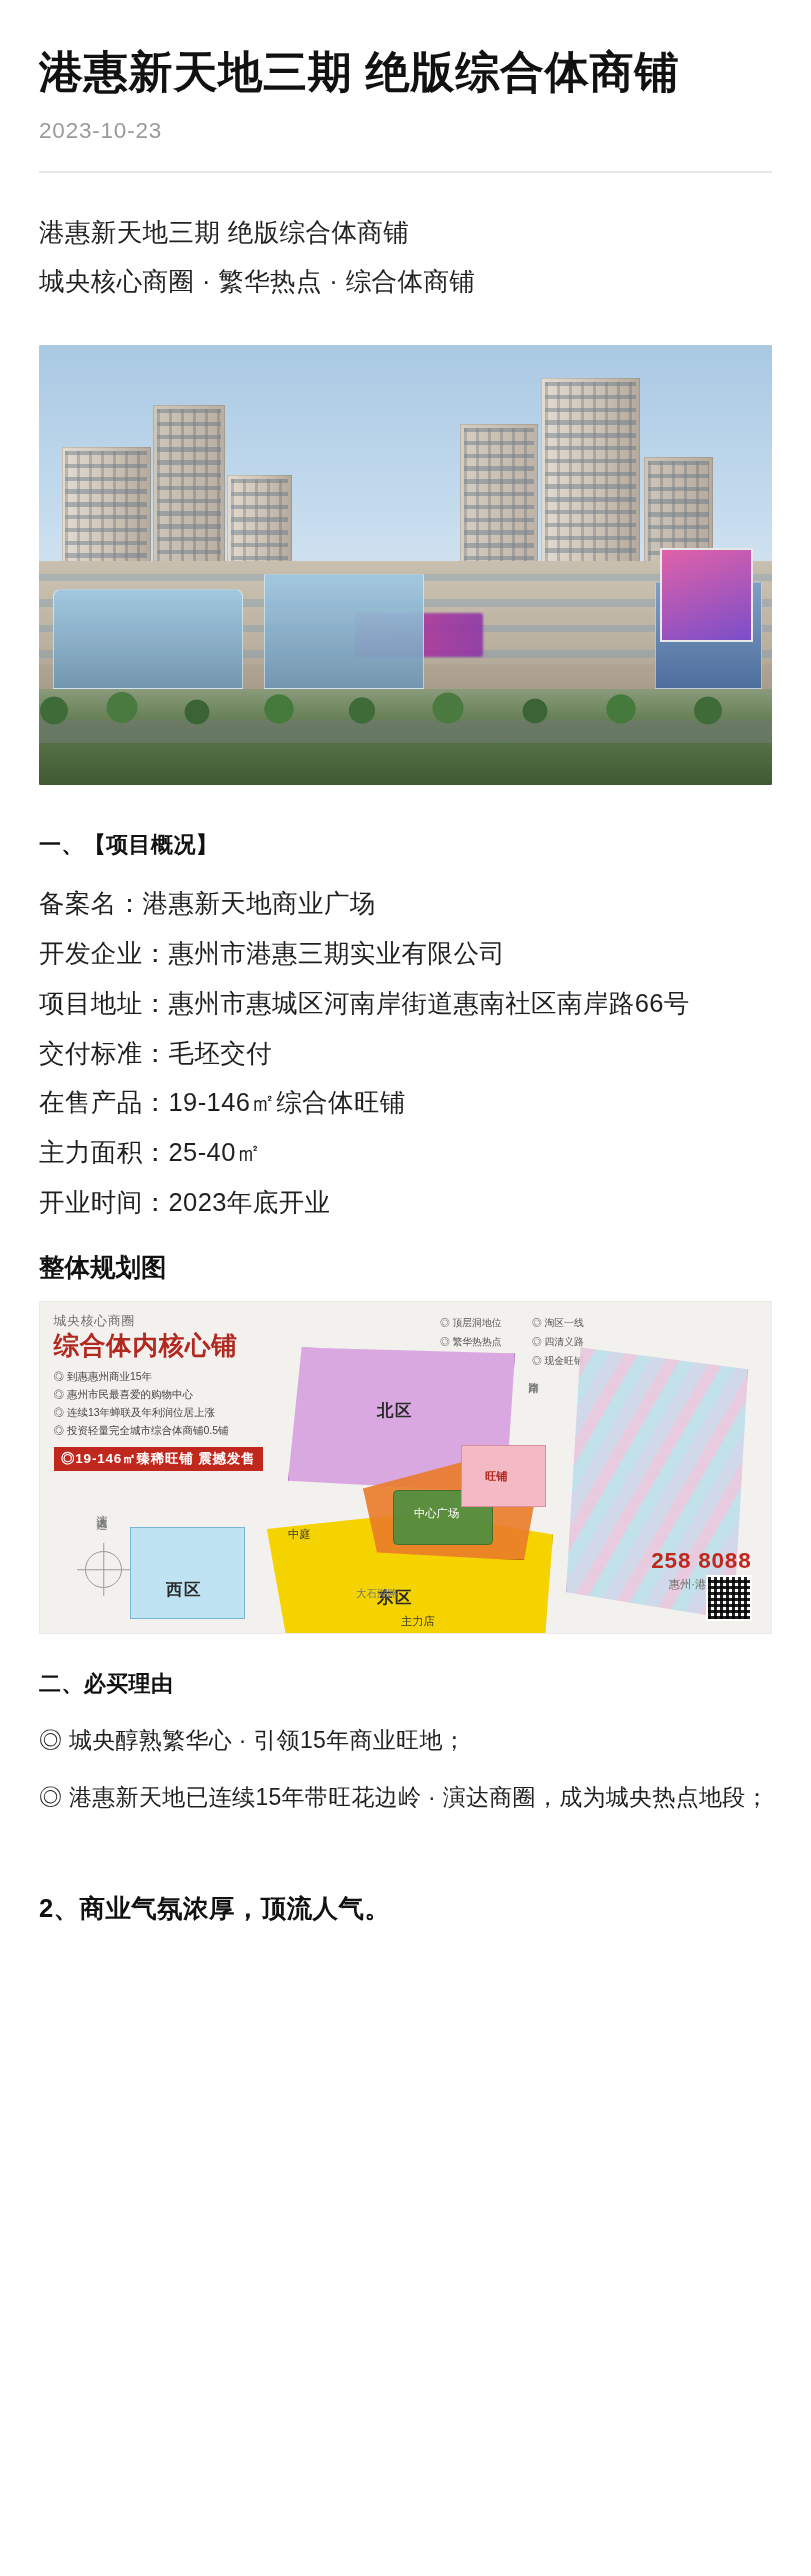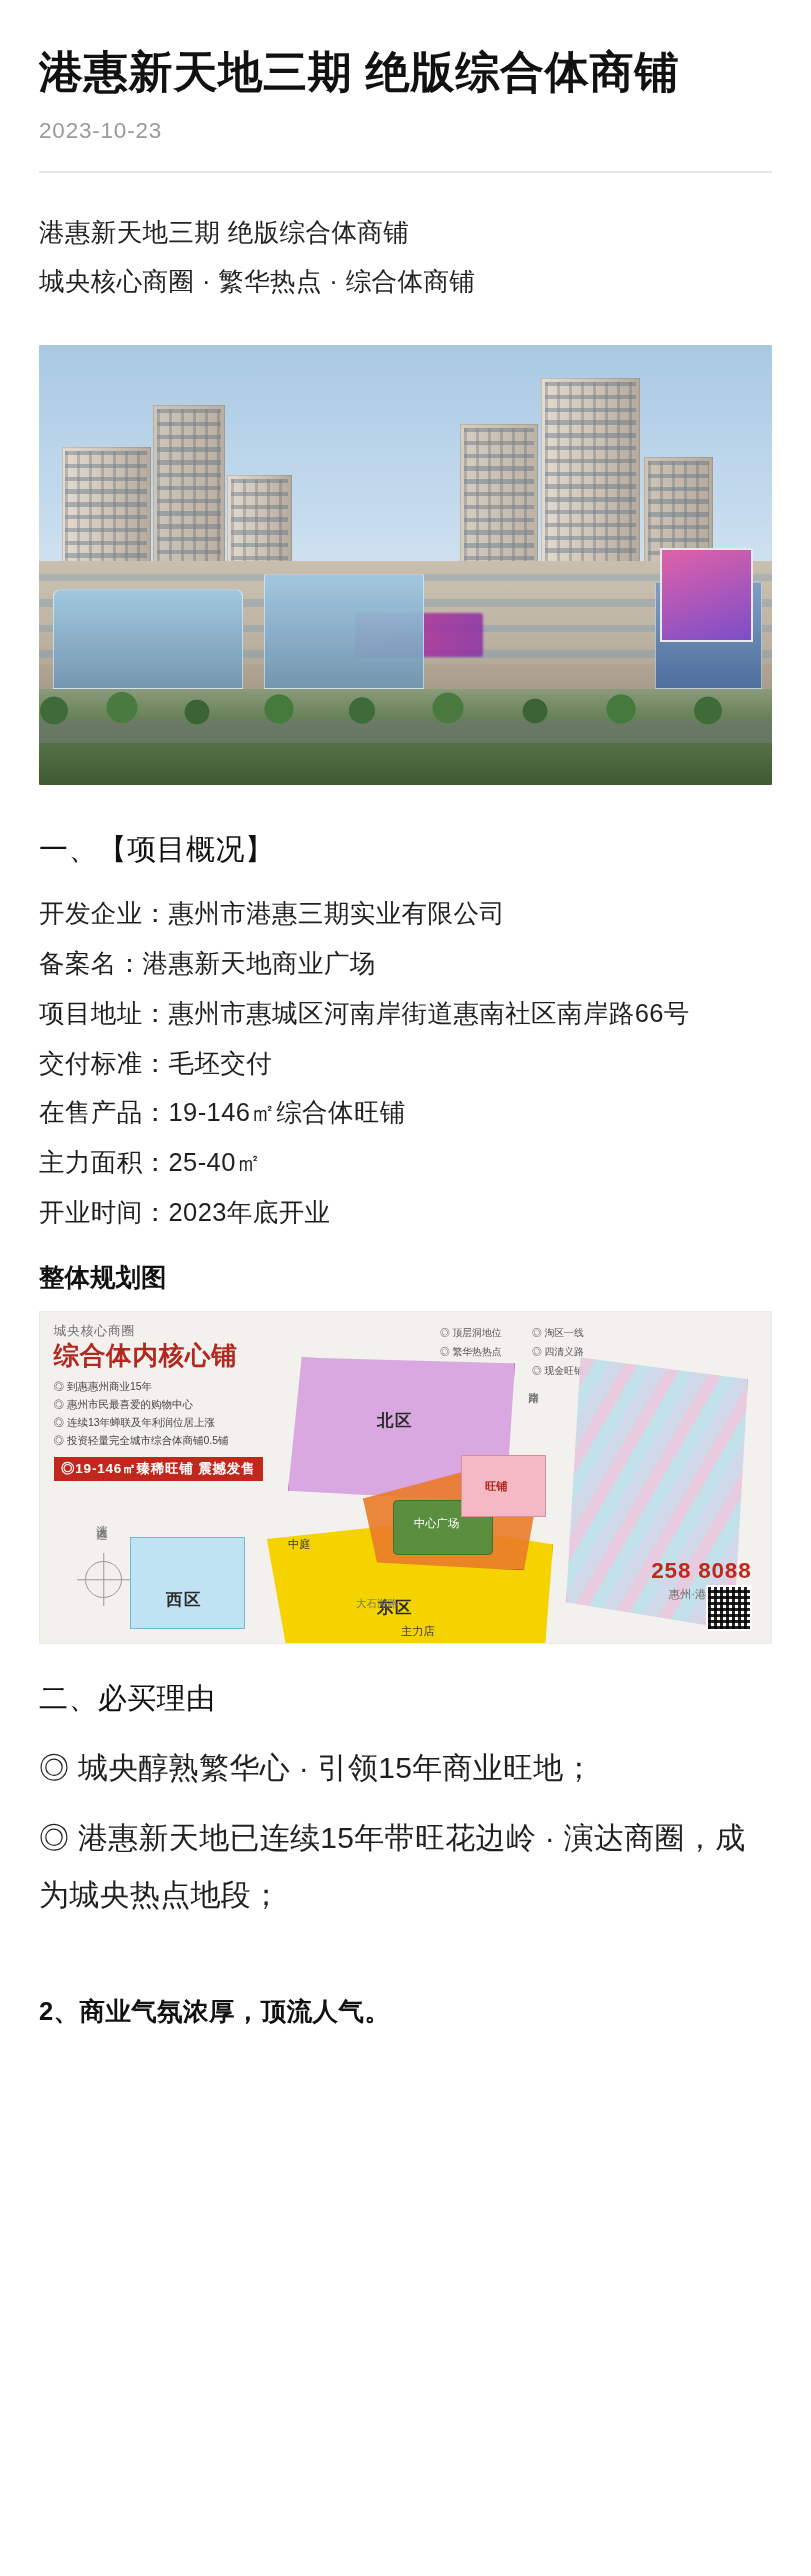--- a/index.html
+++ b/index.html
@@ -125,22 +125,22 @@
                       radial-gradient(circle at 158px 24px, #3a6434 0 12px, transparent 12.8px),
                       radial-gradient(circle at 240px 21px, #467a3c 0 14.3px, transparent 15px),
                       radial-gradient(circle at 323px 22.5px, #3f6b38 0 12.8px, transparent 13.5px),
                       radial-gradient(circle at 409px 20px, #4a7a40 0 15px, transparent 16px),
                       radial-gradient(circle at 496px 23px, #3a6434 0 12px, transparent 12.8px),
                       radial-gradient(circle at 582px 21px, #467a3c 0 14.3px, transparent 15px),
                       radial-gradient(circle at 669px 22.5px, #3f6b38 0 13.5px, transparent 14.3px);
   }
   
   .h2 {
-    font-size: 29px;
-    font-weight: normal;
+    font-size: 22px;
+    font-weight: bold;
     color: #111111;
     margin: 27px 0 19.5px 0;
     letter-spacing: 0.4px;
   }
   .kv {
     font-size: 25.5px;
     line-height: 1.95;
     color: #1f1f1f;
     letter-spacing: 0.4px;
   }
@@ -239,21 +239,21 @@
   }
   .compass::before { left: 50%; top:-9px; width:1.5px; height:53px; transform: translateX(-50%); }
   .compass::after { top: 50%; left:-9px; height:1.5px; width:53px; transform: translateY(-50%); }
   .road-label { position: absolute; color:#777; font-size: 10.5px; }
   .road-v { position:absolute; left:54px; top:203px; writing-mode: vertical-rl; color:#777; font-size:11.3px; letter-spacing:1.5px;}
   
   .reason-h {
     font-size: 25.5px; font-weight: bold; color:#111; margin: 32px 0 18px 0; letter-spacing: 0.4px;
   }
   .bullet {
-    font-size: 30px; line-height: 1.9; color:#1f1f1f; margin-bottom: 13.5px; letter-spacing: 0.3px;
+    font-size: 23px; line-height: 1.9; color:#1f1f1f; margin-bottom: 13.5px; letter-spacing: 0.3px;
   }
   .spacer { height: 25.5px; }
 </style>
 </head>
 <body>
 
 <div class="page">
 
   <h1 class="title">港惠新天地三期 绝版综合体商铺</h1>
   <div class="date">2023-10-23</div>
@@ -280,24 +280,24 @@
     <div class="billboard"></div>
     <div class="ground"></div>
     <div class="road"></div>
     <div class="trees"></div>
   </div>
 
   <h2 class="h2">一、【项目概况】</h2>
 
   <div class="kv">
     <div>
+      <span>备案名：</span><span>港惠新天地商业广场</span>
+    </div>
+    <div>
       <span>开发企业：</span><span>惠州市港惠三期实业有限公司</span>
-    </div>
-    <div>
-      <span>备案名：</span><span>港惠新天地商业广场</span>
     </div>
     <div>
       <span>项目地址：</span><span>惠州市惠城区河南岸街道惠南社区南岸路66号</span>
     </div>
     <div>
       <span>交付标准：</span><span>毛坯交付</span>
     </div>
     <div>
       <span>在售产品：</span><span>19-146㎡综合体旺铺</span>
     </div>

